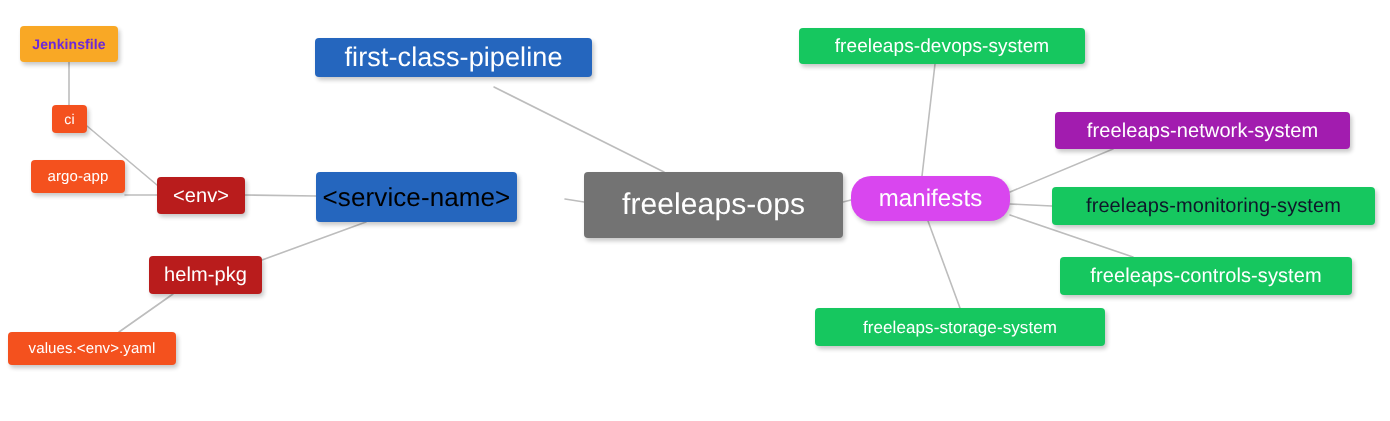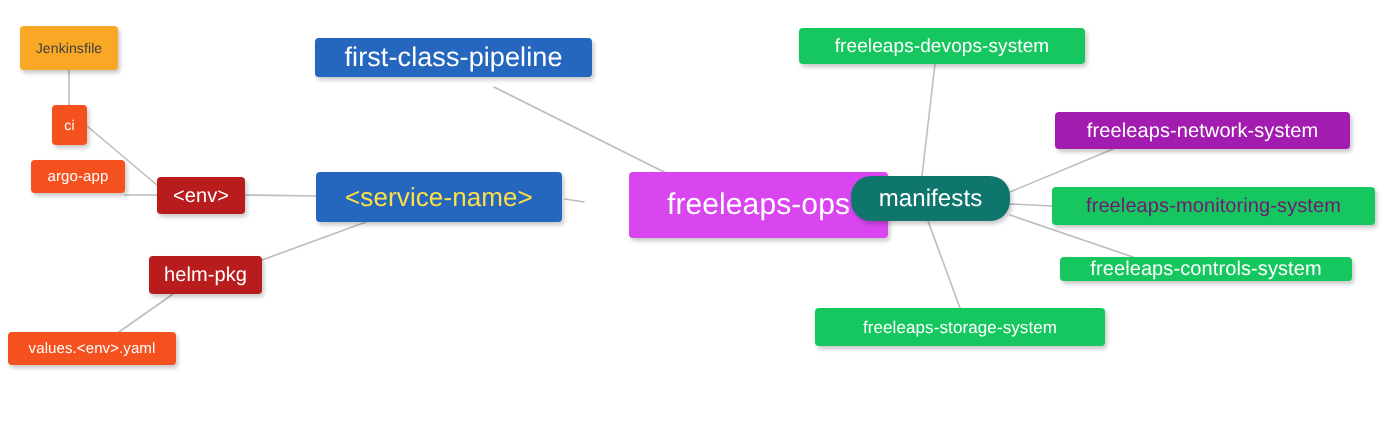--- a/index.html
+++ b/index.html
@@ -57,59 +57,59 @@
       <line x1="565" y1="199" x2="584" y2="202" stroke="#bdbdbd" stroke-width="1.6" stroke-linecap="round"></line>
       <line x1="494" y1="87" x2="664" y2="172" stroke="#bdbdbd" stroke-width="1.6" stroke-linecap="round"></line>
       <line x1="843" y1="202" x2="851" y2="200" stroke="#bdbdbd" stroke-width="1.6" stroke-linecap="round"></line>
       <line x1="922" y1="176" x2="935" y2="64" stroke="#bdbdbd" stroke-width="1.6" stroke-linecap="round"></line>
       <line x1="1010" y1="192" x2="1113" y2="149" stroke="#bdbdbd" stroke-width="1.6" stroke-linecap="round"></line>
       <line x1="1010" y1="204" x2="1052" y2="206" stroke="#bdbdbd" stroke-width="1.6" stroke-linecap="round"></line>
       <line x1="1010" y1="215" x2="1133" y2="257" stroke="#bdbdbd" stroke-width="1.6" stroke-linecap="round"></line>
       <line x1="928" y1="221" x2="960" y2="308" stroke="#bdbdbd" stroke-width="1.6" stroke-linecap="round"></line>
     </svg>
   <div id="node-layer">
-      <div class="node" style="left: 20px; top: 26px; width: 98px; height: 44px; background: rgb(249, 168, 37); font-size: 14px; color: #404040;">
+      <div class="node" style="left: 20px; top: 26px; width: 98px; height: 36px; background: rgb(249, 168, 37); font-size: 14px; color: #6d28d9; font-weight: bold;">
         <span class="node-label">Jenkinsfile</span>
       </div>
-      <div class="node" style="left: 52px; top: 105px; width: 35px; height: 40px; background: rgb(244, 81, 30); font-size: 14px; color: rgb(255, 255, 255);">
+      <div class="node" style="left: 52px; top: 105px; width: 35px; height: 28px; background: rgb(244, 81, 30); font-size: 14px; color: rgb(255, 255, 255);">
         <span class="node-label">ci</span>
       </div>
       <div class="node" style="left: 31px; top: 160px; width: 94px; height: 33px; background: rgb(244, 81, 30); font-size: 15px; color: rgb(255, 255, 255);">
         <span class="node-label">argo-app</span>
       </div>
       <div class="node" style="left: 157px; top: 177px; width: 88px; height: 37px; background: #b91c1c; font-size: 20px; color: rgb(255, 255, 255);">
         <span class="node-label">&lt;env&gt;</span>
       </div>
       <div class="node" style="left: 149px; top: 256px; width: 113px; height: 38px; background: #b91c1c; font-size: 20px; color: rgb(255, 255, 255);">
         <span class="node-label">helm-pkg</span>
       </div>
       <div class="node" style="left: 8px; top: 332px; width: 168px; height: 33px; background: rgb(244, 81, 30); font-size: 15px; color: rgb(255, 255, 255);">
         <span class="node-label">values.&lt;env&gt;.yaml</span>
       </div>
       <div class="node" style="left: 315px; top: 38px; width: 277px; height: 39px; background: rgb(37, 102, 190); font-size: 27px; color: rgb(255, 255, 255);">
         <span class="node-label">first-class-pipeline</span>
       </div>
-      <div class="node" style="left: 316px; top: 172px; width: 246px; height: 50px; background: rgb(37, 102, 190); font-size: 26px; color: #fde047;">
+      <div class="node" style="left: 316px; top: 172px; width: 201px; height: 50px; background: rgb(37, 102, 190); font-size: 26px; color: #000000;">
         <span class="node-label">&lt;service-name&gt;</span>
       </div>
-      <div class="node" style="left: 584px; top: 172px; width: 259px; height: 66px; background: #d946ef; font-size: 30px; color: rgb(255, 255, 255); margin-left: 45px;">
+      <div class="node" style="left: 584px; top: 172px; width: 259px; height: 66px; background: #737373; font-size: 30px; color: rgb(255, 255, 255);">
         <span class="node-label">freeleaps-ops</span>
       </div>
-      <div class="node" style="left: 851px; top: 176px; width: 159px; height: 45px; background: #0f766e; font-size: 24px; color: rgb(255, 255, 255); border-radius: 20px;">
+      <div class="node" style="left: 851px; top: 176px; width: 159px; height: 45px; background: #d946ef; font-size: 24px; color: rgb(255, 255, 255); border-radius: 20px;">
         <span class="node-label">manifests</span>
       </div>
       <div class="node" style="left: 799px; top: 28px; width: 286px; height: 36px; background: rgb(22, 199, 95); font-size: 19px; color: rgb(255, 255, 255);">
         <span class="node-label">freeleaps-devops-system</span>
       </div>
       <div class="node" style="left: 1055px; top: 112px; width: 295px; height: 37px; background: #a21caf; font-size: 20px; color: rgb(255, 255, 255);">
         <span class="node-label">freeleaps-network-system</span>
       </div>
-      <div class="node" style="left: 1052px; top: 187px; width: 323px; height: 38px; background: rgb(22, 199, 95); font-size: 20px; color: #701a75;">
+      <div class="node" style="left: 1052px; top: 187px; width: 323px; height: 38px; background: rgb(22, 199, 95); font-size: 20px; color: #0f172a;">
         <span class="node-label">freeleaps-monitoring-system</span>
       </div>
-      <div class="node" style="left: 1060px; top: 257px; width: 292px; height: 24px; background: rgb(22, 199, 95); font-size: 20px; color: rgb(255, 255, 255);">
+      <div class="node" style="left: 1060px; top: 257px; width: 292px; height: 38px; background: rgb(22, 199, 95); font-size: 20px; color: rgb(255, 255, 255);">
         <span class="node-label">freeleaps-controls-system</span>
       </div>
       <div class="node" style="left: 815px; top: 308px; width: 290px; height: 38px; background: rgb(22, 199, 95); font-size: 17px; color: rgb(255, 255, 255);">
         <span class="node-label">freeleaps-storage-system</span>
       </div>
     </div>
 </div>
 
 </body></html>

